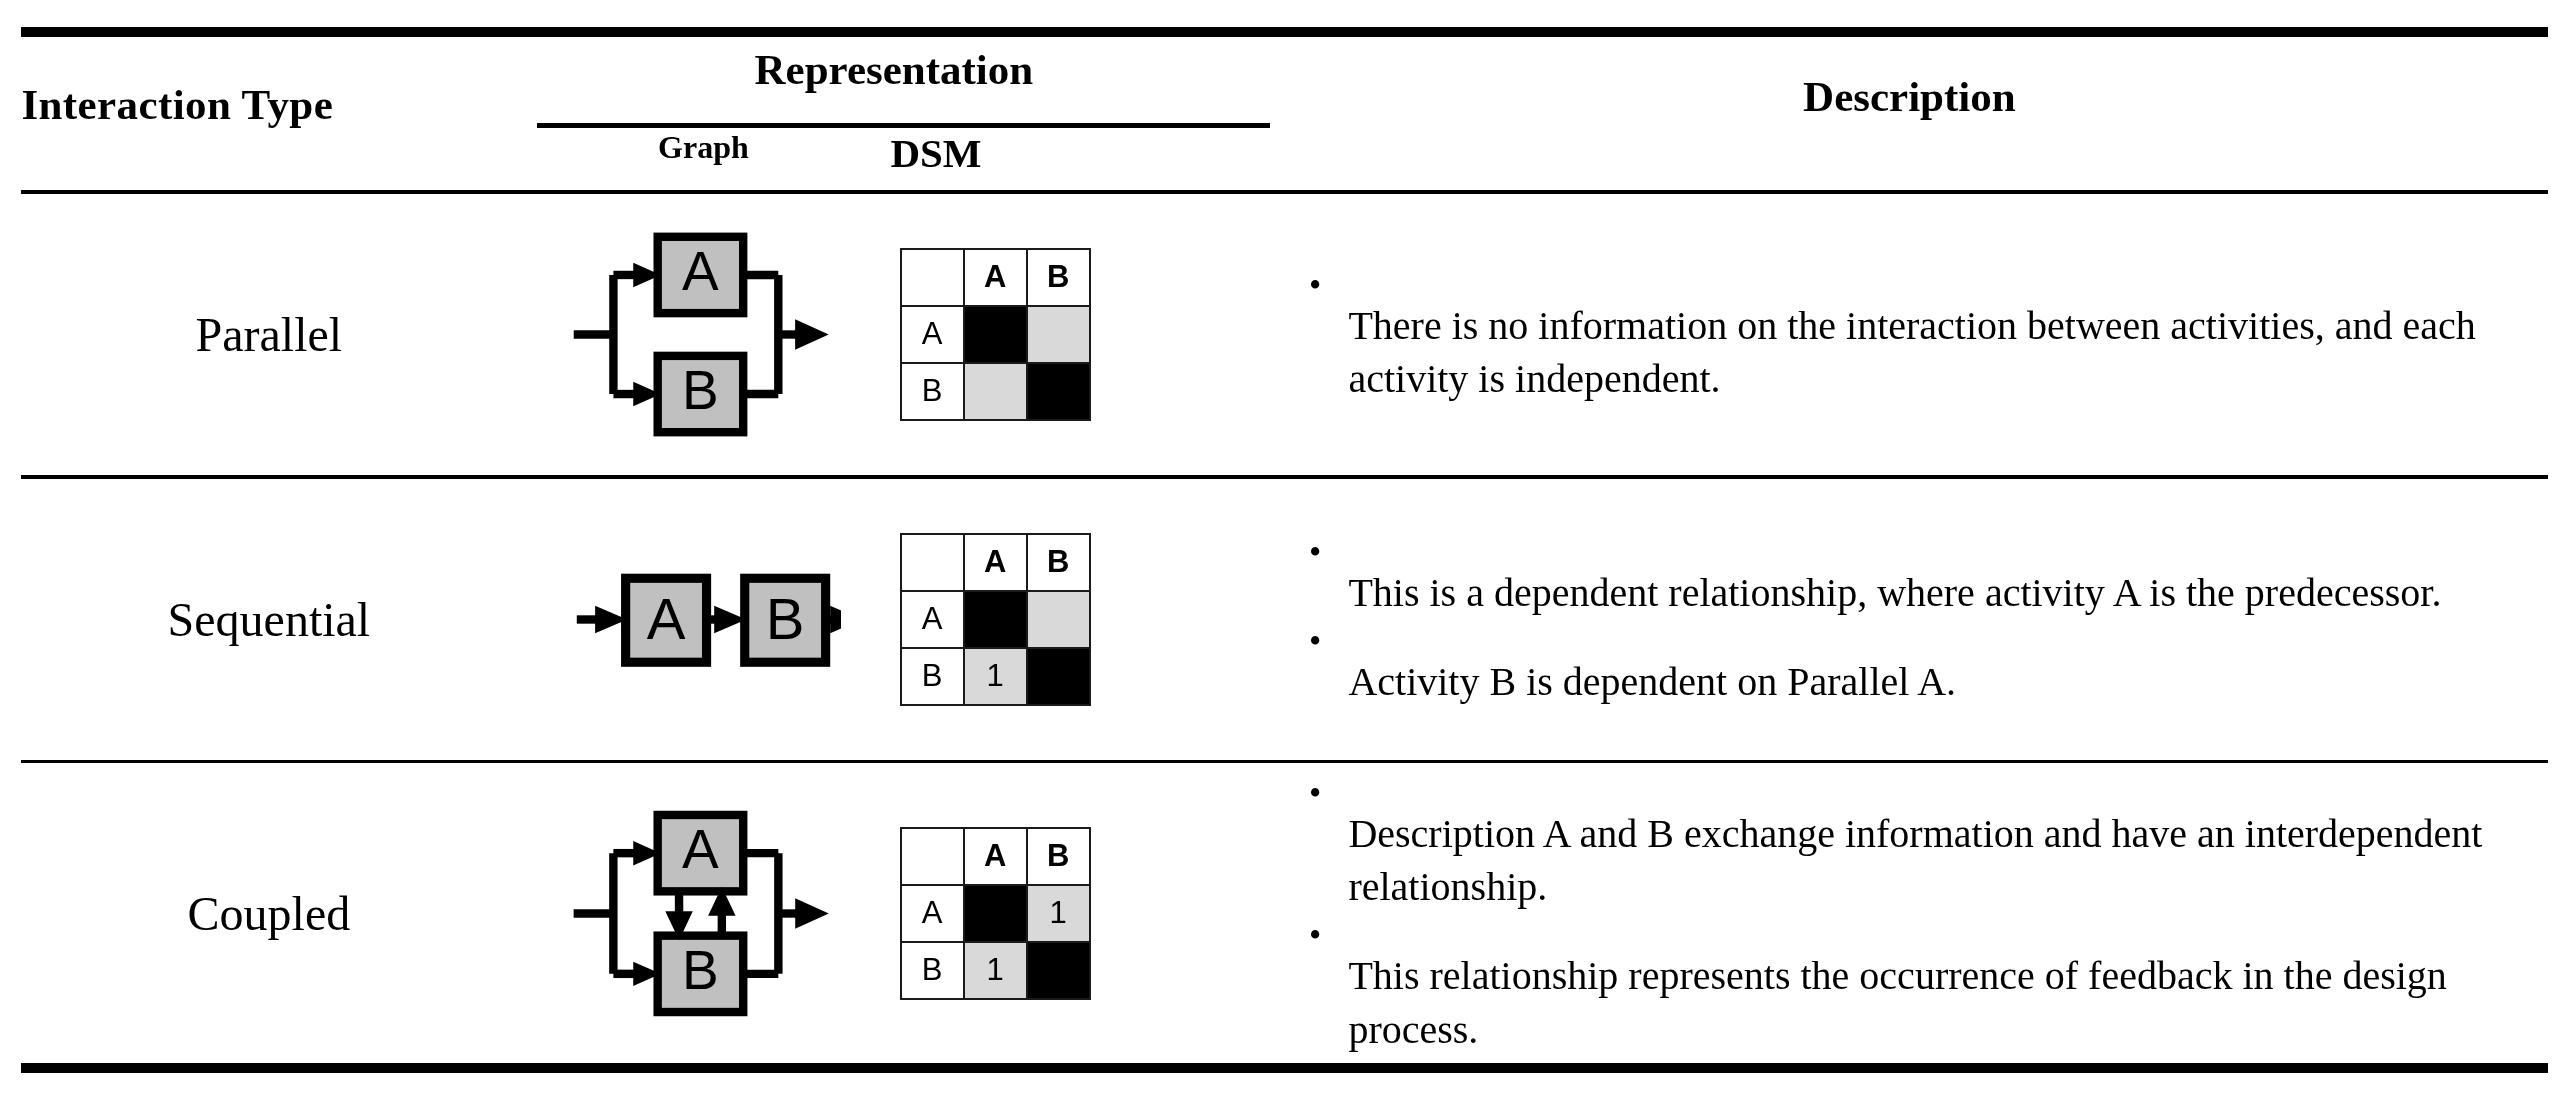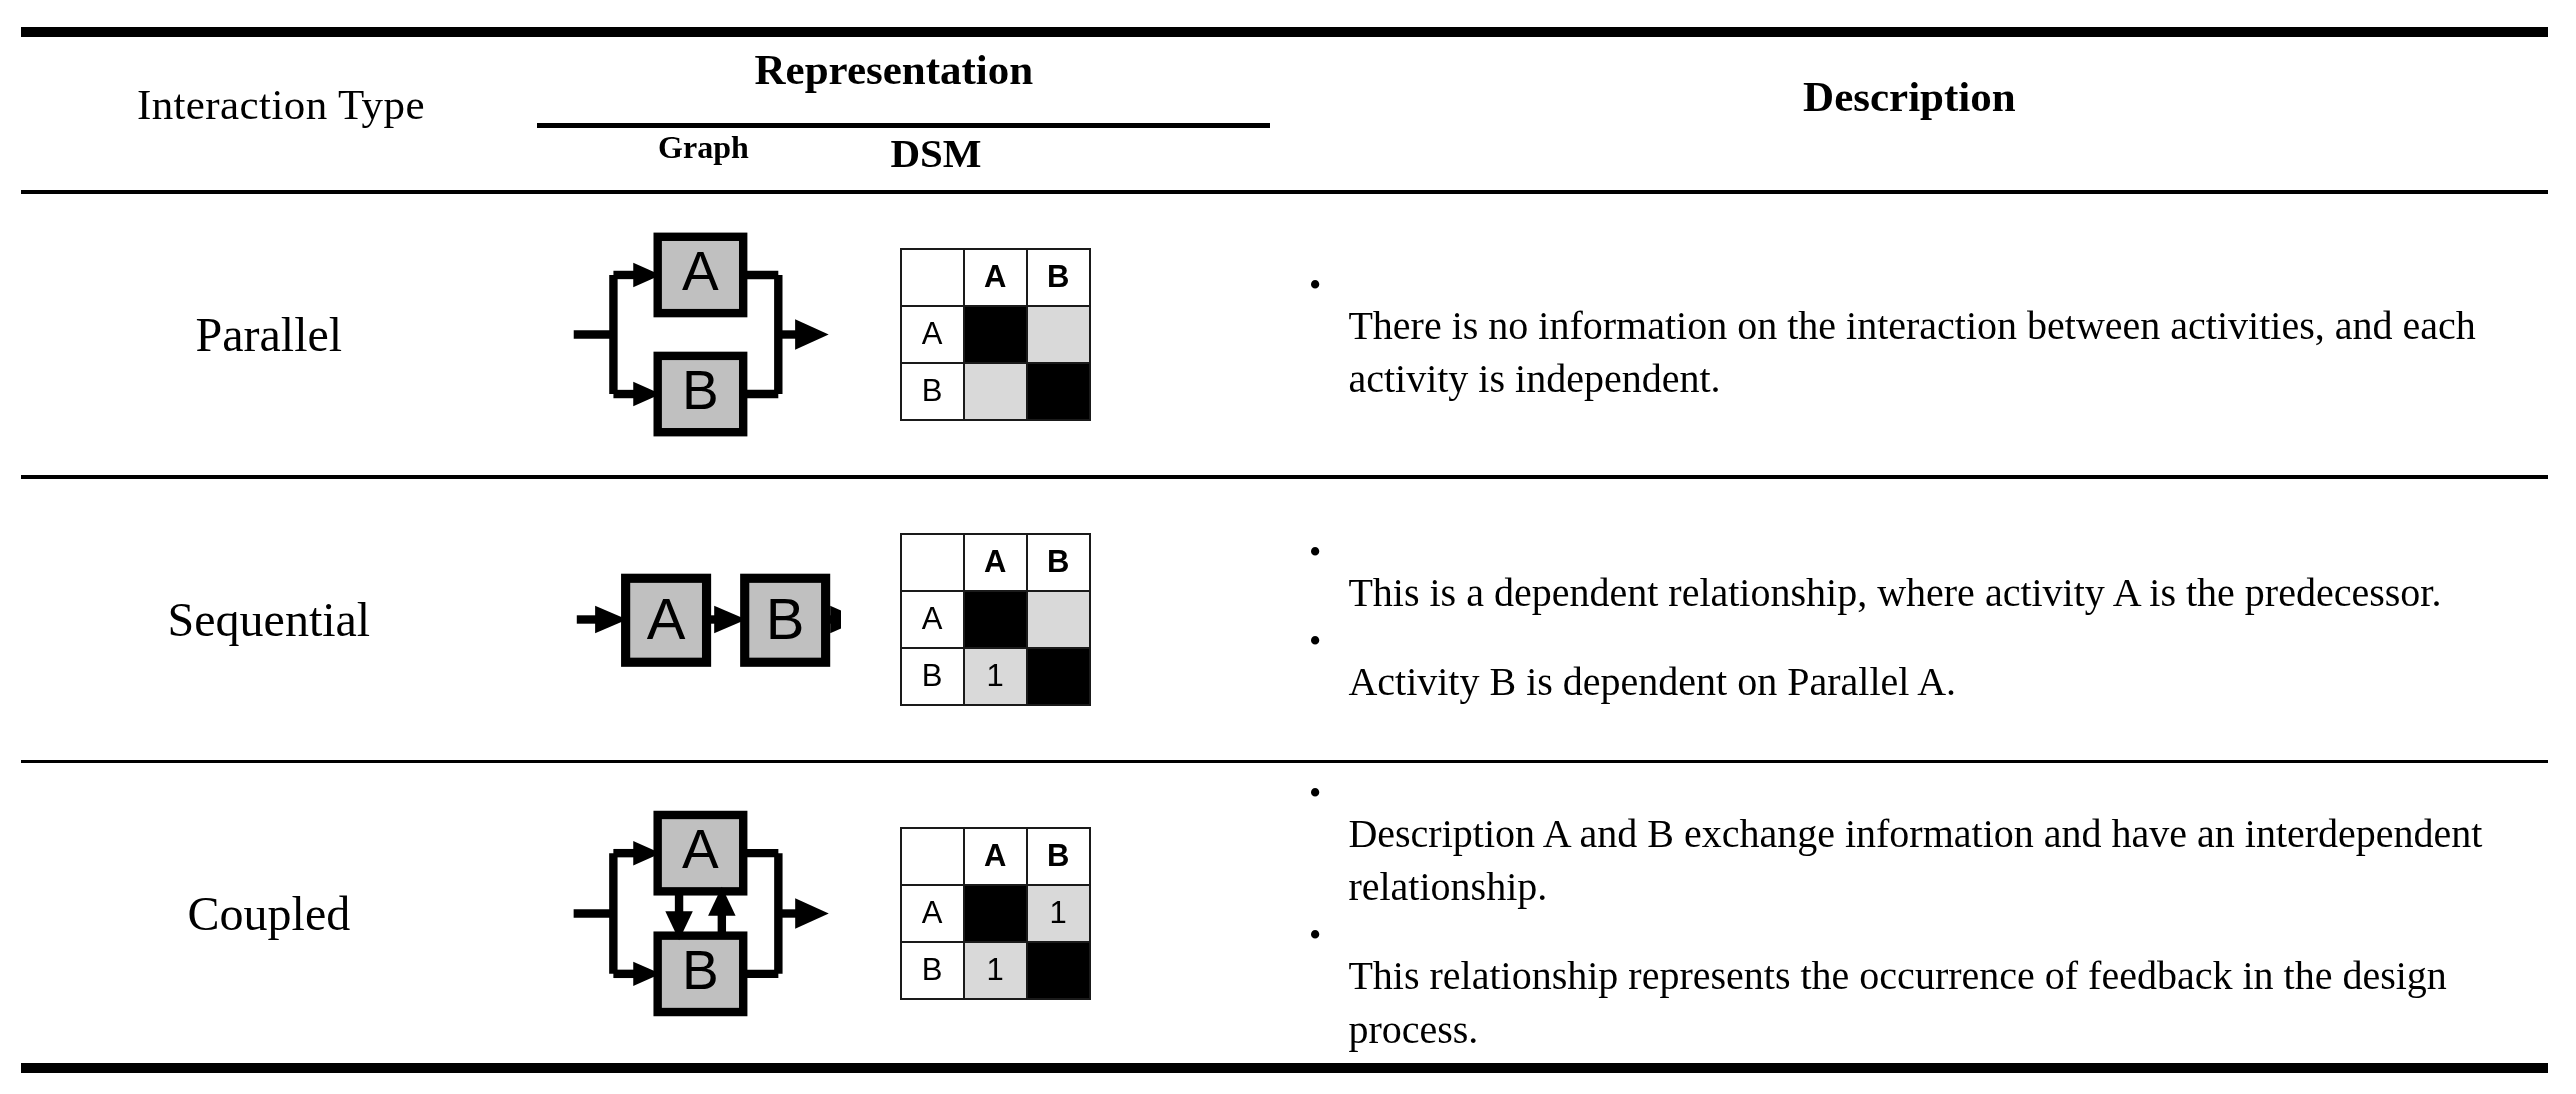--- a/index.html
+++ b/index.html
@@ -35,25 +35,25 @@
     width: 100%;
   }
 
   
   .thead {
     position: relative;
     height: 153px;
   }
   .th-interaction {
     position: absolute;
-    left: 12px;
+    left: 0;
     top: 43px;
     width: 495px;
-    text-align: center;
-    font-weight: normal;
+    text-align: left;
+    font-weight: bold;
     font-size: 43px;
     letter-spacing: 0.4px;
   }
   .th-representation {
     position: absolute;
     left: 495px;
     top: 7.6px;
     width: 755px;
     text-align: center;
     font-weight: bold;

